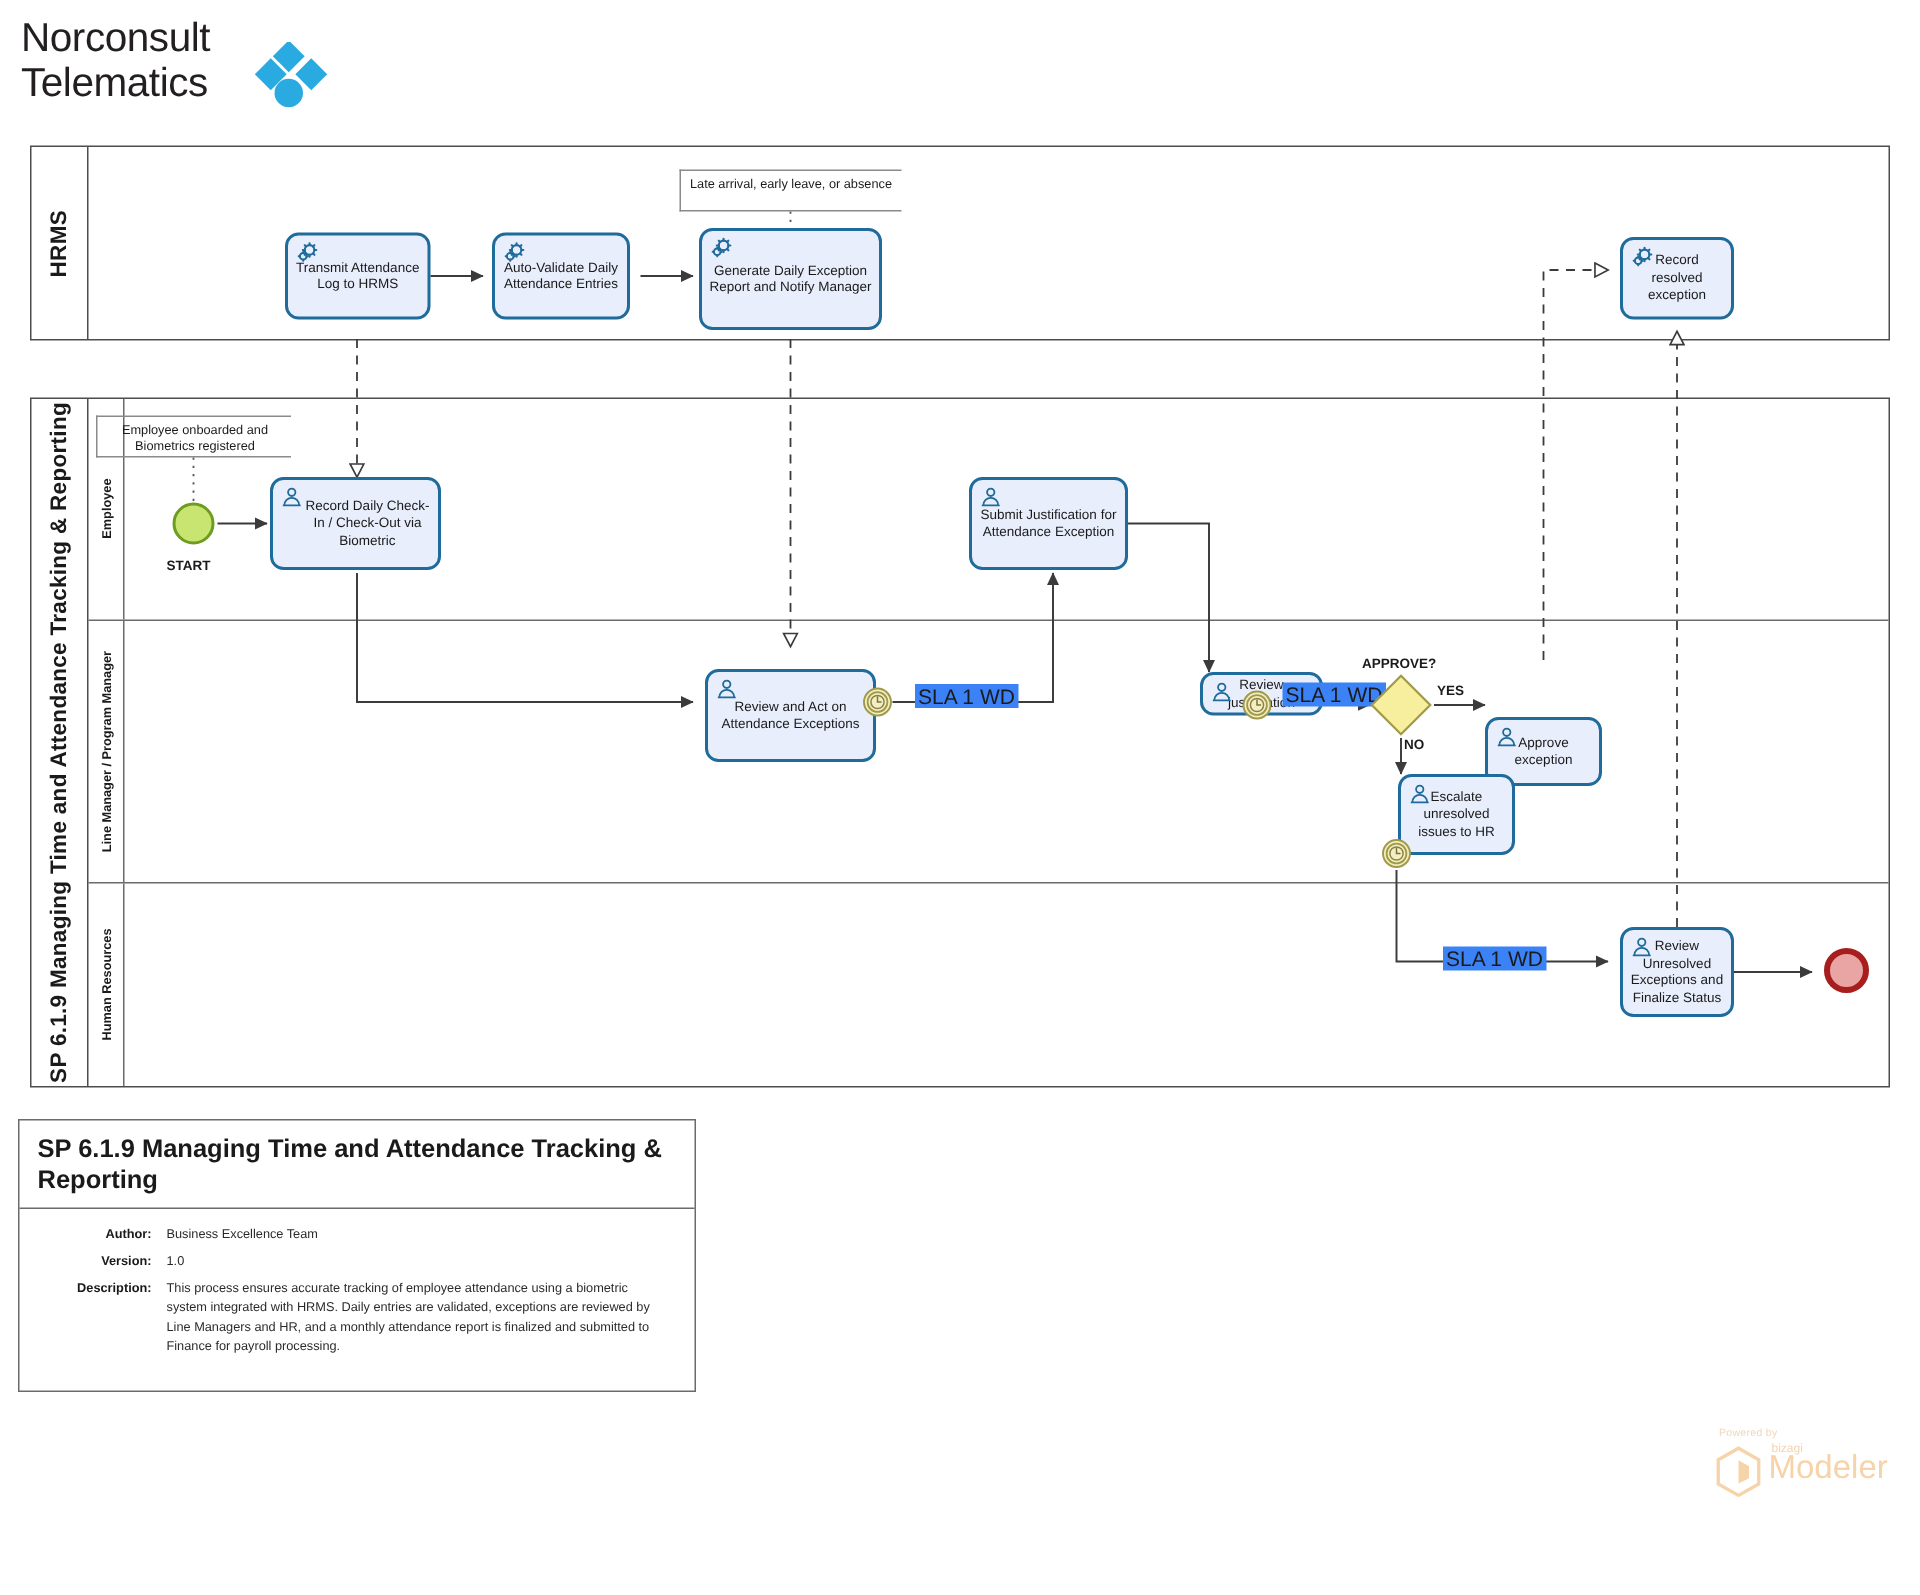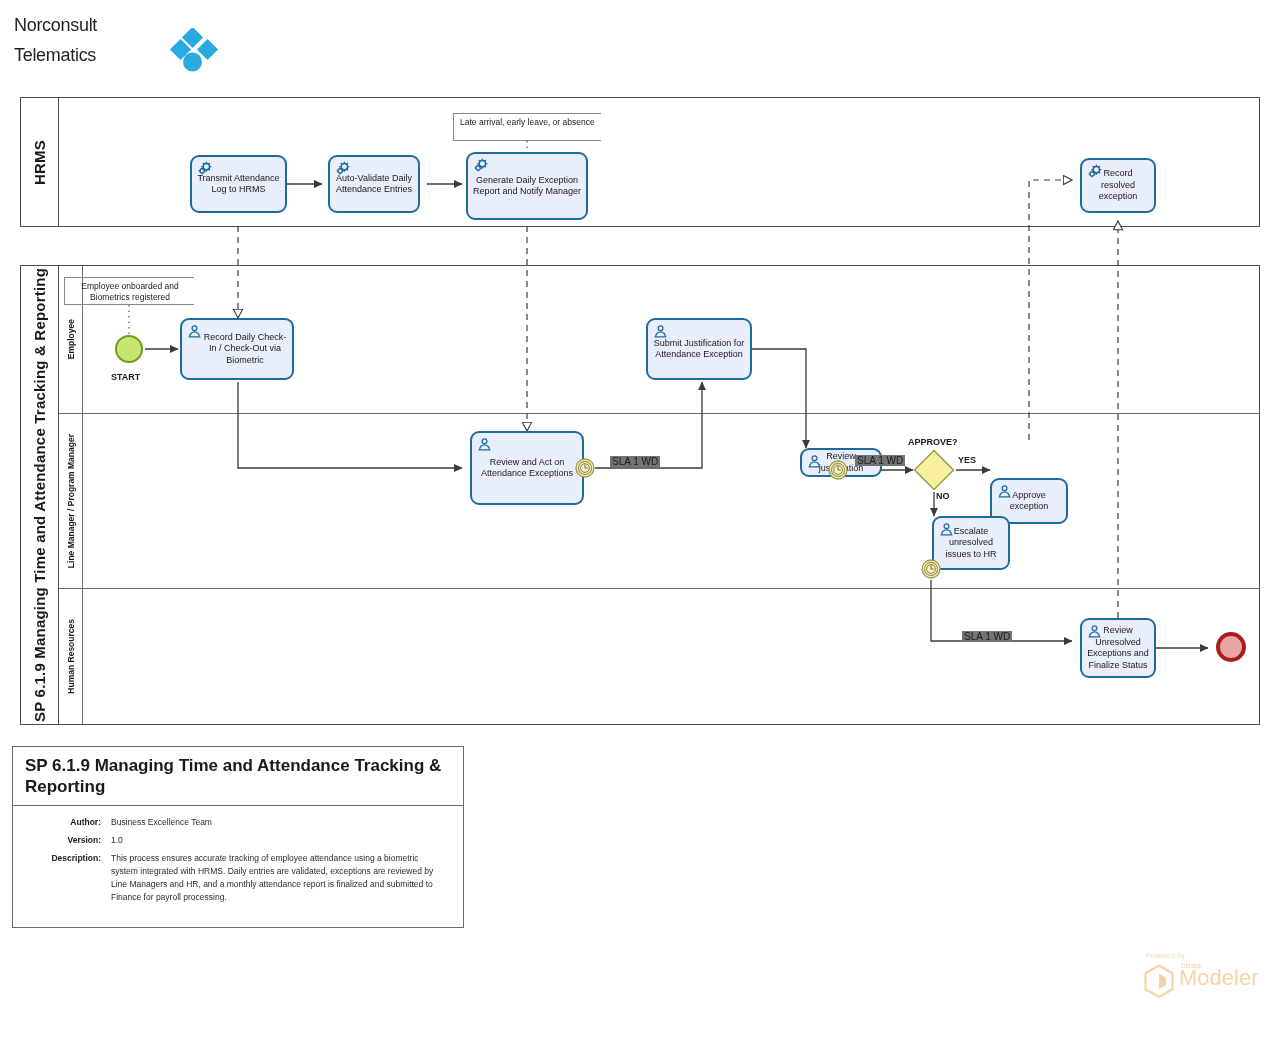--- a/index.html
+++ b/index.html
@@ -1,20 +1,20 @@
 <!DOCTYPE html>
 <html><head>
 <meta charset="utf-8">
 <style>
   html,body{margin:0;padding:0;background:#ffffff;}
   body{width:1280px;height:1063px;position:relative;font-family:"Liberation Sans",sans-serif;color:#1a1a1a;overflow:hidden;}
 
   
   #logo{position:absolute;left:14px;top:10px;width:320px;height:72px;}
-  #logo .ltext{position:absolute;left:0;top:0;font-size:18px;line-height:30px;font-weight:400;color:#231f20;letter-spacing:-0.3px;}
+  #logo .ltext{position:absolute;left:0;top:0;font-size:27px;line-height:30px;font-weight:400;color:#231f20;letter-spacing:-0.3px;}
   #logo .lmark{position:absolute;left:155px;top:18px;width:56px;height:48px;}
 
   
   .pool{position:absolute;border:1px solid #4d4d4d;box-sizing:border-box;background:#fff;}
   .pool-label{position:absolute;left:0;top:0;bottom:0;width:38px;border-right:1px solid #4d4d4d;box-sizing:border-box;
       display:flex;align-items:center;justify-content:center;}
   .pool-label span{writing-mode:vertical-rl;transform:rotate(180deg);font-size:15px;font-weight:bold;white-space:nowrap;letter-spacing:.2px;}
   .lane{position:absolute;box-sizing:border-box;border-bottom:1px solid #6b6b6b;}
   .lane.last{border-bottom:none;}
   .lane-label{position:absolute;left:0;top:0;bottom:0;width:24px;border-right:1px solid #6b6b6b;box-sizing:border-box;
@@ -33,21 +33,21 @@
   .event{position:absolute;border-radius:50%;box-sizing:border-box;}
   .event.start{background:#c8e572;border:2px solid #6d9c1f;}
   .event.end{background:#e9a4a4;border:4px solid #a81d1d;}
   .evlabel{position:absolute;font-size:9px;font-weight:bold;white-space:nowrap;}
 
   .boundary{position:absolute;width:20px;height:20px;}
 
   .annot{position:absolute;box-sizing:border-box;font-size:8.5px;line-height:11px;color:#1a1a1a;padding:3px 5px 3px 6px;
       border-left:1px solid #8a8a8a;border-top:1px solid #8a8a8a;border-bottom:1px solid #8a8a8a;background:transparent;}
 
-  .flowlabel{position:absolute;font-size:10px;white-space:nowrap;color:#1a1a1a;background:#737373;padding:0 2px;}
+  .flowlabel{position:absolute;font-size:14px;white-space:nowrap;color:#1a1a1a;background:#3b82f6;padding:0 2px;}
 
   svg.conn{position:absolute;left:0;top:0;width:1280px;height:1063px;pointer-events:none;}
 
   
   #infocard{position:absolute;left:12px;top:746px;width:452px;border:1px solid #6b6b6b;box-sizing:border-box;background:#fff;}
   #infocard .ic-head{padding:8px 10px 8px 12px;border-bottom:1px solid #6b6b6b;font-size:17px;font-weight:bold;line-height:21px;}
   #infocard .ic-body{padding:10px 12px 18px 12px;}
   #infocard .ic-row{display:flex;margin-bottom:5px;}
   #infocard .ic-key{width:76px;flex:0 0 76px;text-align:right;font-size:8.5px;font-weight:bold;padding-right:10px;padding-top:1px;}
   #infocard .ic-val{font-size:8.5px;line-height:13px;color:#2b2b2b;max-width:330px;}
@@ -203,21 +203,21 @@
 
 <div class="task" style="left:646px;top:318px;width:106px;height:62px;">
   <svg class="ticon" viewBox="0 0 16 16">
     <circle cx="8" cy="4.5" r="2.6" fill="none" stroke="#1f6b9c" stroke-width="1.3"></circle>
     <path d="M2.8 13.6 a5.2 5.2 0 0 1 10.4 0" fill="none" stroke="#1f6b9c" stroke-width="1.3"></path>
     <path d="M2.2 13.8 h11.6" stroke="#1f6b9c" stroke-width="1.3" stroke-linecap="round"></path>
   </svg>
   <span class="tlabel">Submit Justification for Attendance Exception</span>
 </div>
 
-<div class="task" style="left:470px;top:431px;width:114px;height:74px;">
+<div class="task" style="left:470px;top:446px;width:114px;height:62px;">
   <svg class="ticon" viewBox="0 0 16 16">
     <circle cx="8" cy="4.5" r="2.6" fill="none" stroke="#1f6b9c" stroke-width="1.3"></circle>
     <path d="M2.8 13.6 a5.2 5.2 0 0 1 10.4 0" fill="none" stroke="#1f6b9c" stroke-width="1.3"></path>
     <path d="M2.2 13.8 h11.6" stroke="#1f6b9c" stroke-width="1.3" stroke-linecap="round"></path>
   </svg>
   <span class="tlabel">Review and Act on Attendance Exceptions</span>
 </div>
 <svg class="boundary" style="left:575px;top:458px;" viewBox="0 0 20 20">
   <circle cx="10" cy="10" r="9" fill="#f4eec4" stroke="#a09a49" stroke-width="1.3"></circle>
   <circle cx="10" cy="10" r="6.6" fill="none" stroke="#a09a49" stroke-width="1.2"></circle>

